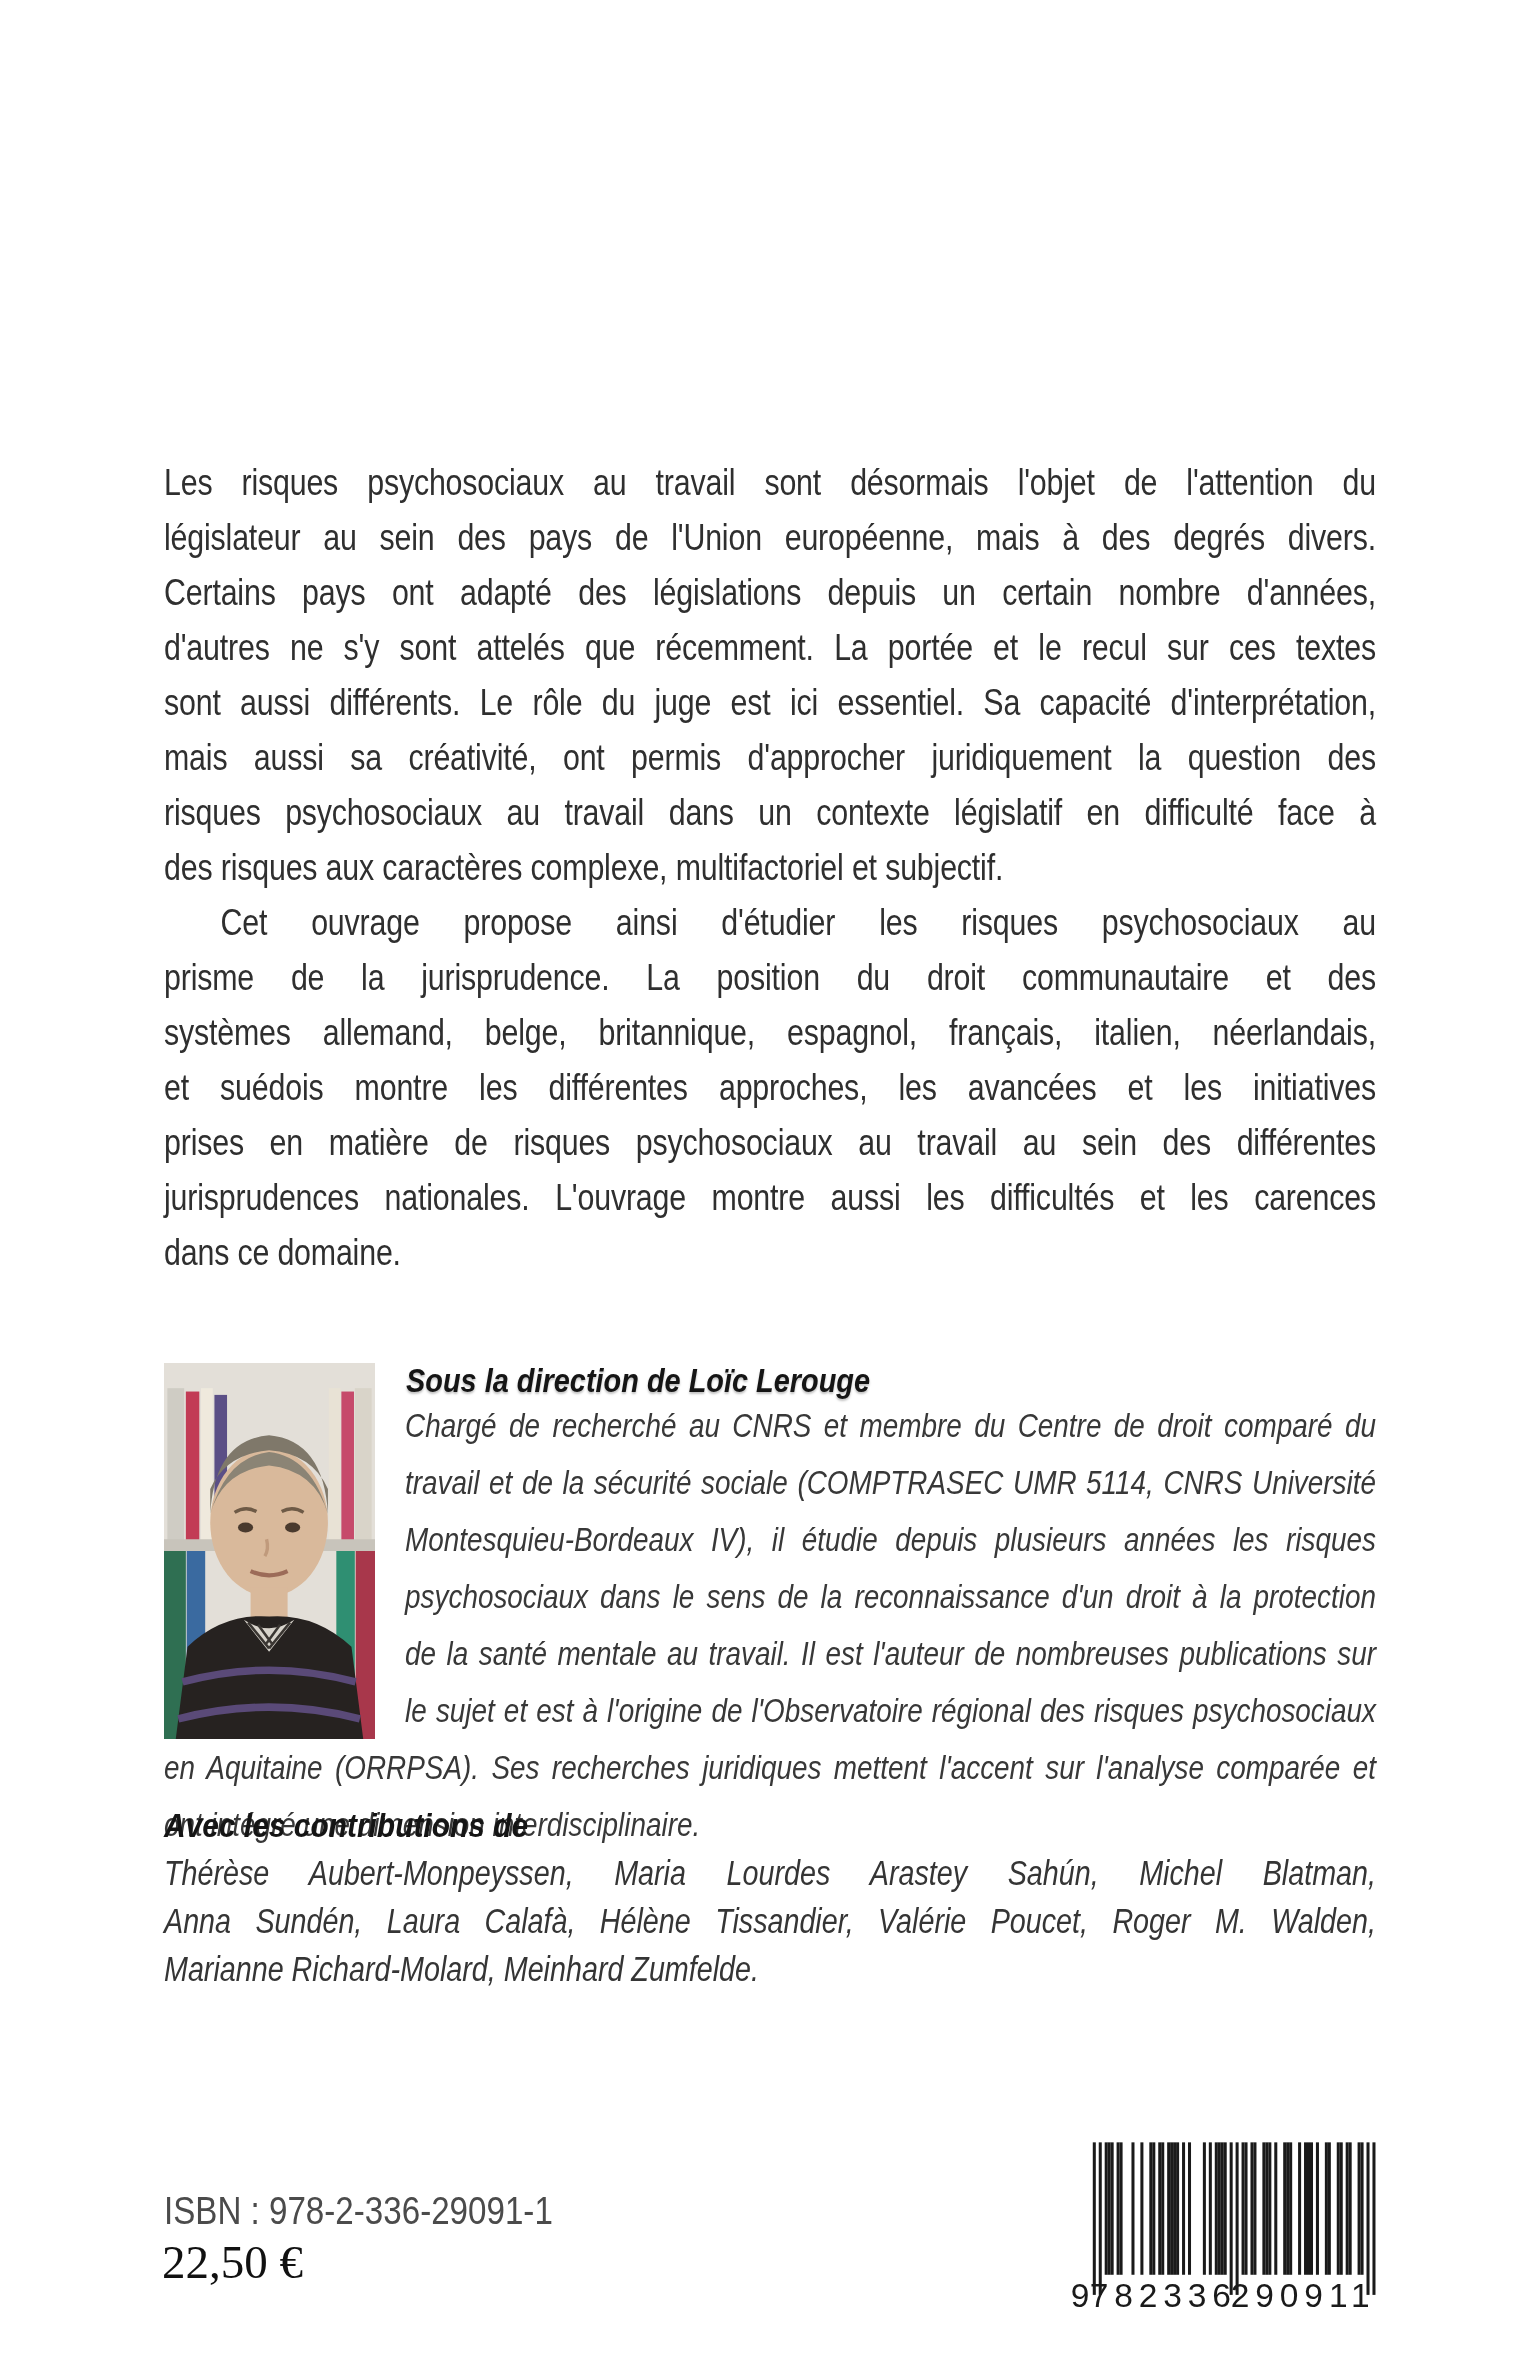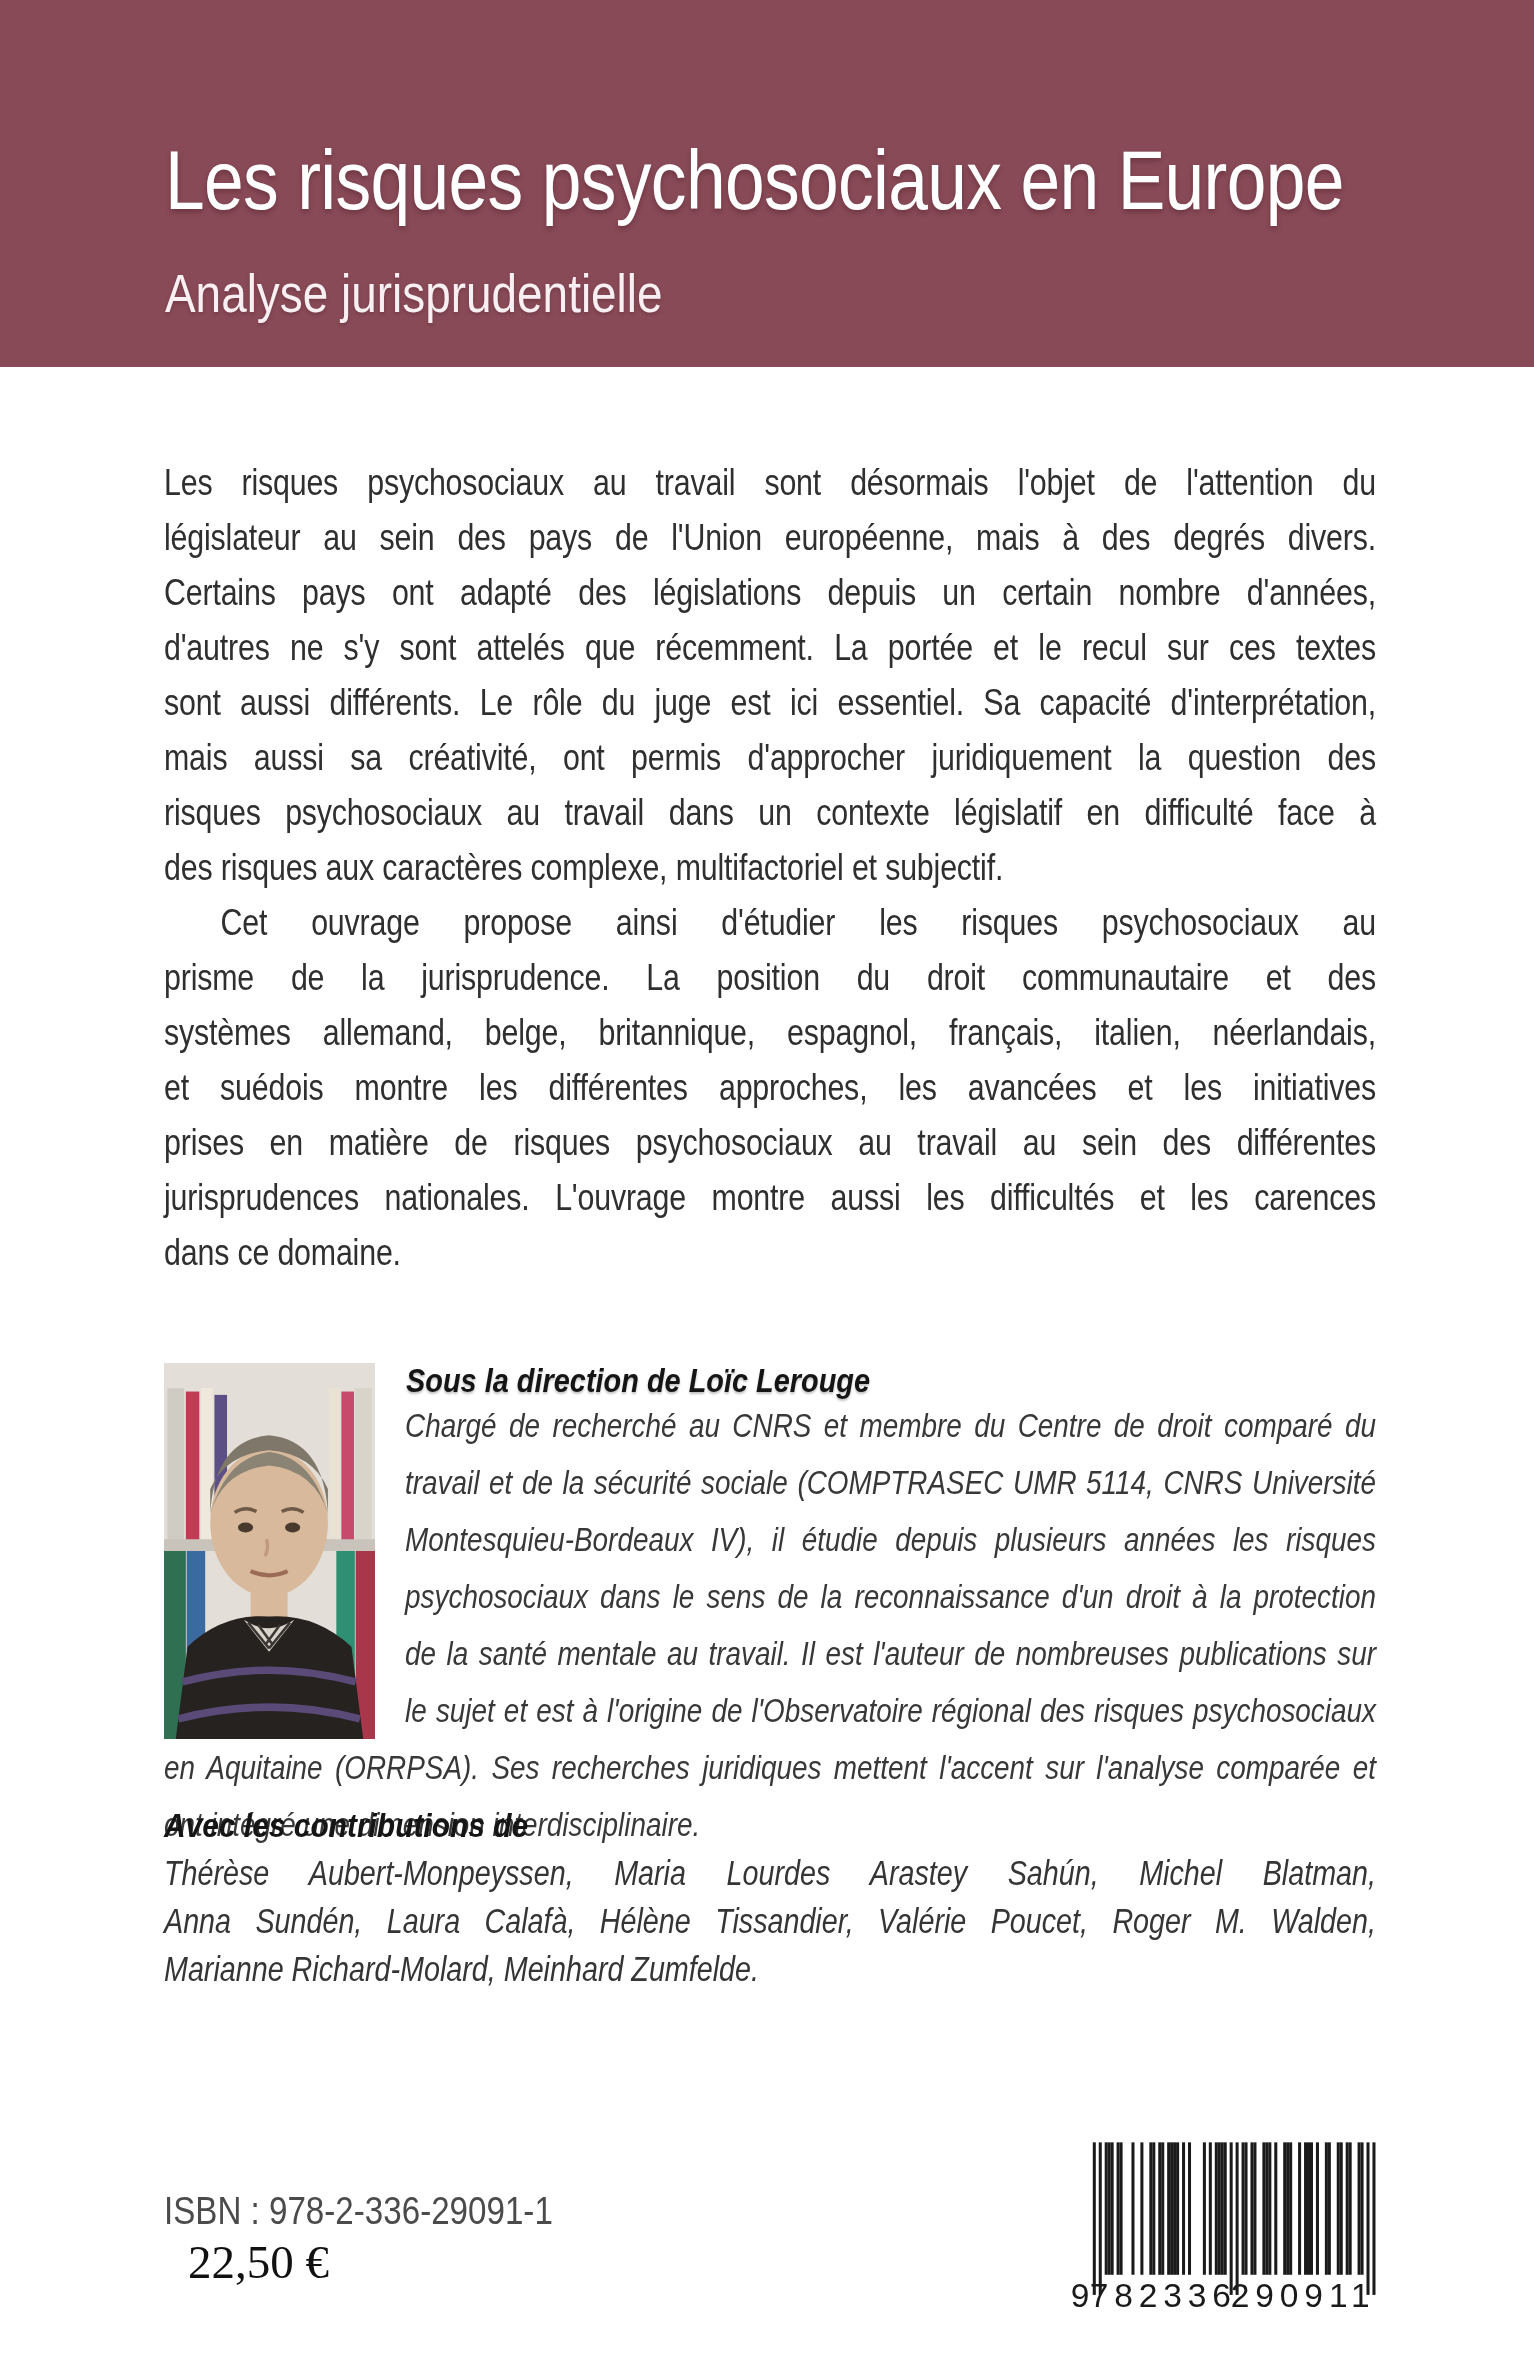--- a/index.html
+++ b/index.html
@@ -38,34 +38,30 @@
   .contributors-heading{position:absolute;left:164px;top:1805px;font-size:34px;line-height:40px;
       font-weight:bold;font-style:italic;color:#151515;white-space:nowrap;
       transform:scaleX(0.88);transform-origin:0 0;}
   #contributor-names{left:164px;top:1849px;width:1478px;font-size:35px;font-style:italic;color:#353535;}
   #contributor-names .jline{height:48px;line-height:48px;}
 
   
   .isbn-label{position:absolute;left:164px;top:2191px;font-size:39px;line-height:39px;
       color:#4b4b4b;white-space:nowrap;transform:scaleX(0.85);transform-origin:0 0;}
   .price-label{position:absolute;left:162px;top:2237px;font-size:47px;line-height:50px;
-      font-family:"Liberation Serif",serif;color:#111;white-space:nowrap;margin-left:26px;}
+      font-family:"Liberation Serif",serif;color:#111;white-space:nowrap;}
 
   .barcode{position:absolute;left:1059px;top:2139px;width:319px;height:176px;}
   .barcode text{font-family:"Liberation Sans",sans-serif;fill:#1a1a1a;}
 </style>
 </head>
 <body>
 
 <div id="page">
 
-  <div class="header-band" style="background: rgb(136, 74, 87);">
-    <div class="book-title">Les risques psychosociaux en Europe</div>
-    <div class="book-subtitle">Analyse jurisprudentielle</div>
-  </div>
 
   <div id="synopsis" class="jblock">
     <div class="jline">Les risques psychosociaux au travail sont désormais l'objet de l'attention du</div>
     <div class="jline">législateur au sein des pays de l'Union européenne, mais à des degrés divers.</div>
     <div class="jline">Certains pays ont adapté des législations depuis un certain nombre d'années,</div>
     <div class="jline">d'autres ne s'y sont attelés que récemment. La portée et le recul sur ces textes</div>
     <div class="jline">sont aussi différents. Le rôle du juge est ici essentiel. Sa capacité d'interprétation,</div>
     <div class="jline">mais aussi sa créativité, ont permis d'approcher juridiquement la question des</div>
     <div class="jline">risques psychosociaux au travail dans un contexte législatif en difficulté face à</div>
     <div class="jline tl-left">des risques aux caractères complexe, multifactoriel et subjectif.</div>

